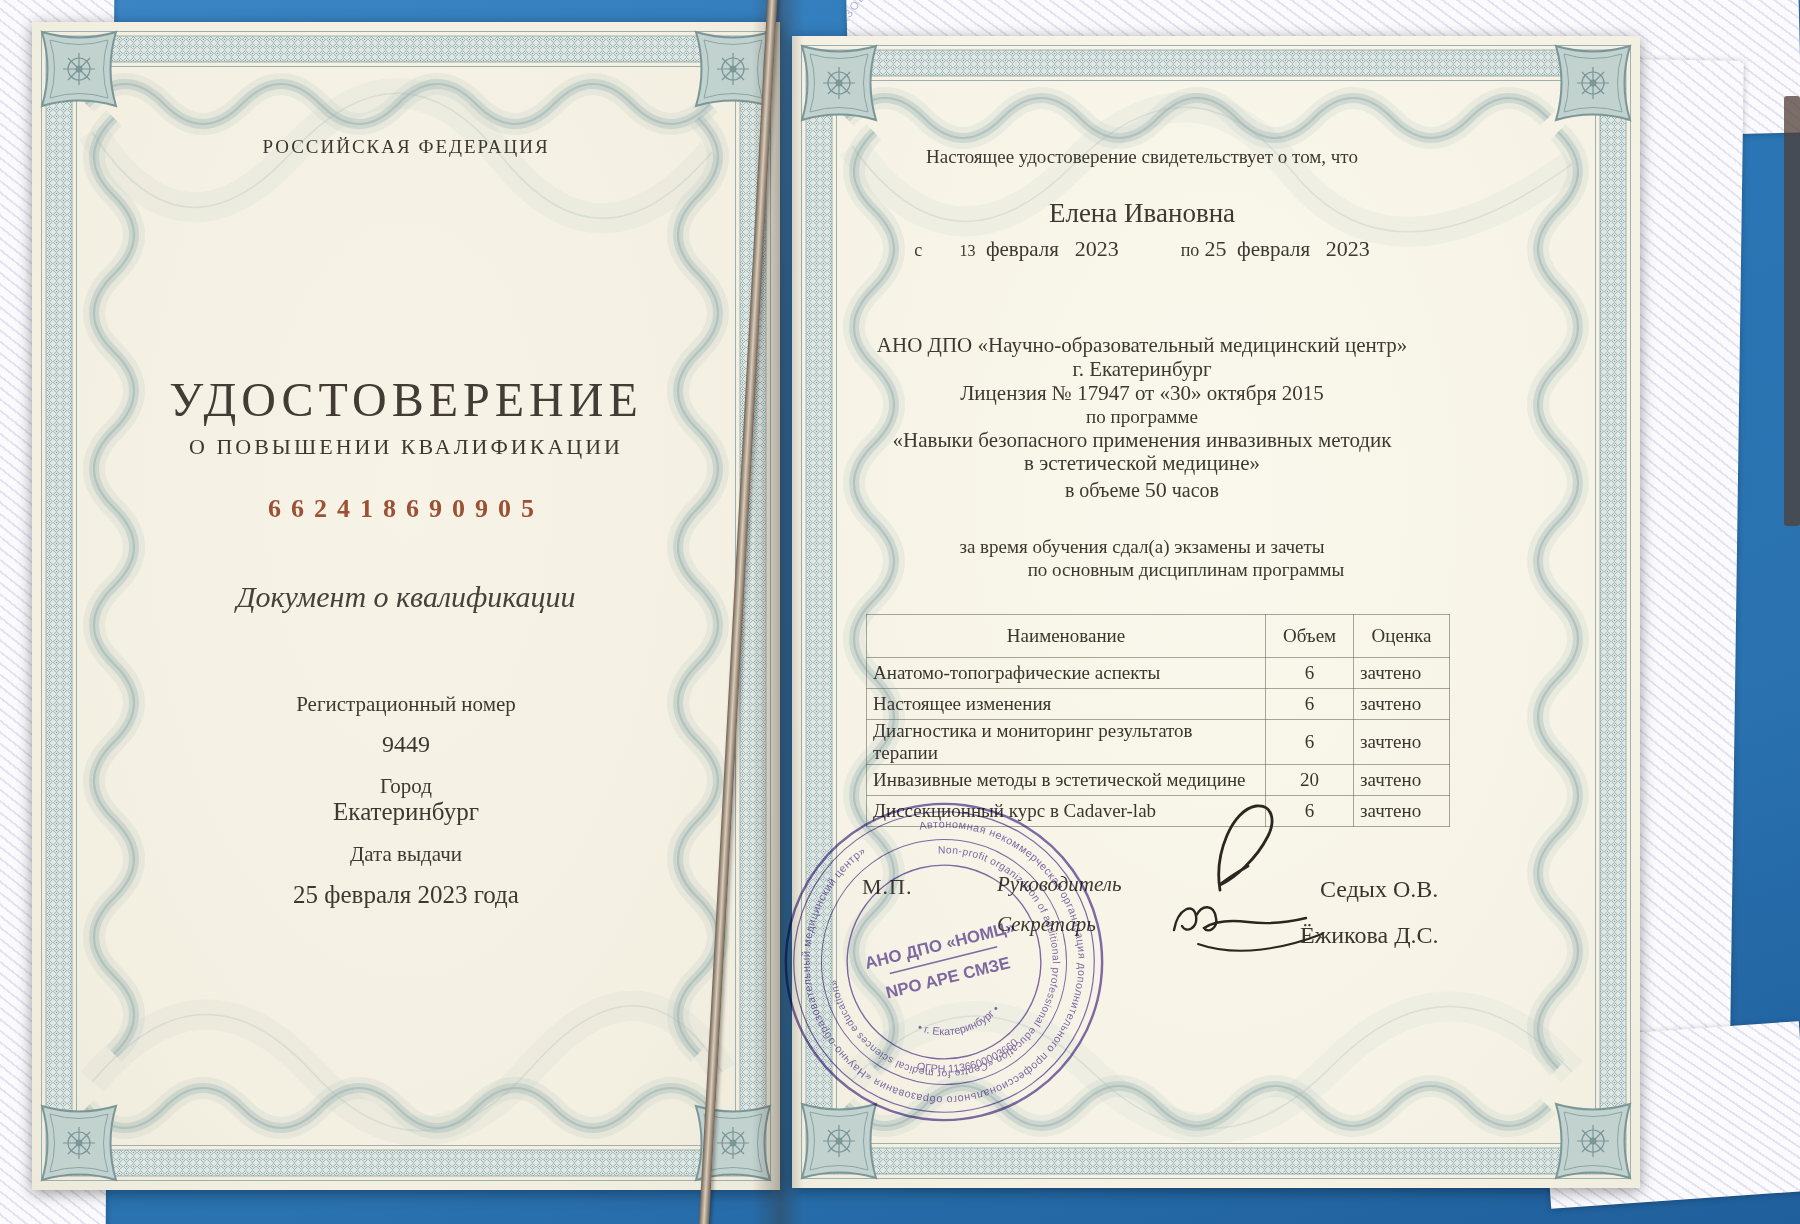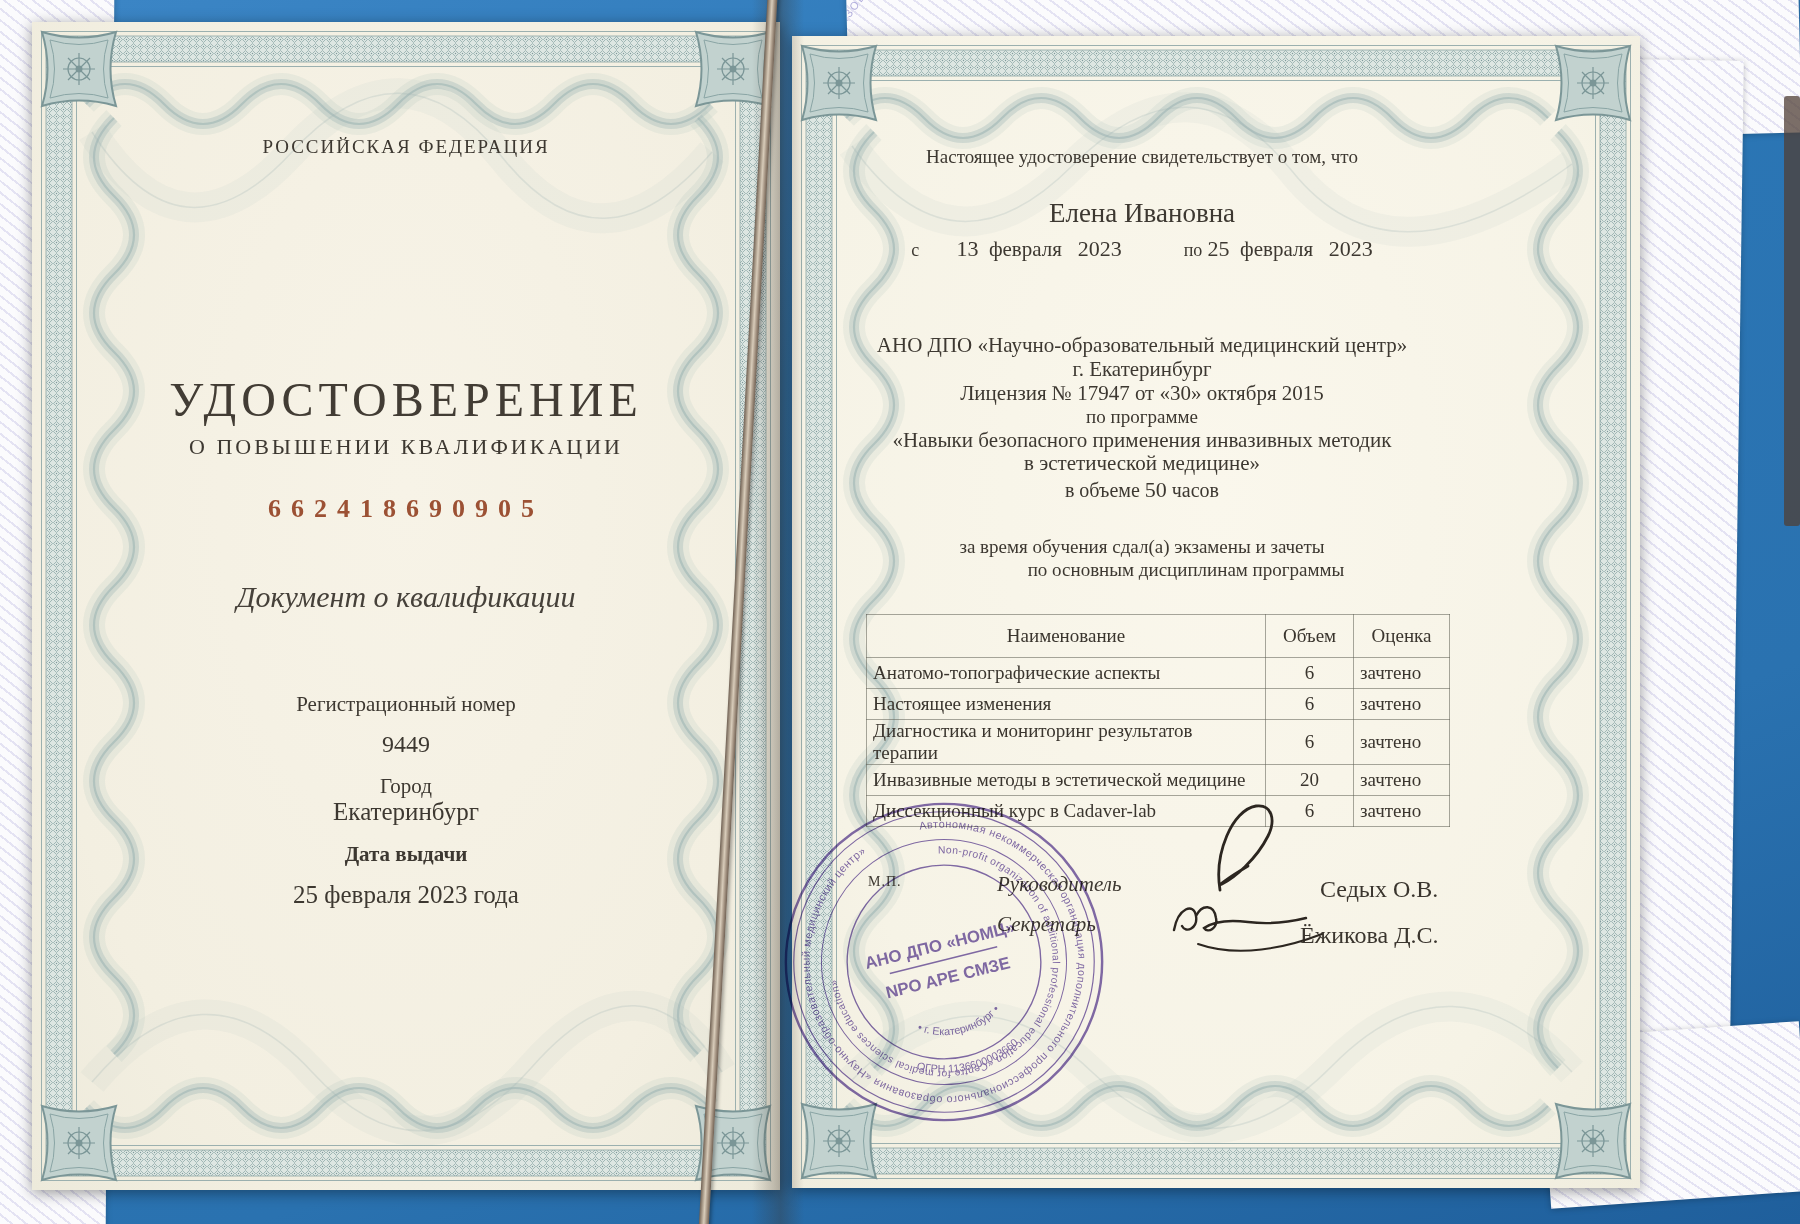--- a/index.html
+++ b/index.html
@@ -48,21 +48,21 @@
   table.results td,table.results th{border:1px solid rgba(96,96,86,.55);font-weight:normal;padding:0 6px;}
   table.results thead th{height:42px;text-align:center;}
   table.results tbody td{height:30px;}
   td.c-name{width:420px;text-align:left;padding-left:9px;}
   td.c-vol{width:78px;text-align:center;}
   td.c-grade{width:86px;text-align:left;padding-left:12px;}
   .sig-label{position:absolute;font-style:italic;font-size:21px;color:#3d3831;}
   .sig-name{position:absolute;font-size:24px;color:#3a352e;}
   .stamp{position:absolute;left:-16px;top:758px;width:336px;height:336px;
     transform:rotate(-14deg);mix-blend-mode:multiply;opacity:.85;z-index:8;}
-  .mp-label{position:absolute;left:76px;top:838px;font-size:14px;letter-spacing:1px;z-index:4;}
+  .mp-label{position:absolute;left:70px;top:838px;font-size:22px;letter-spacing:1px;z-index:4;}
   .sig-svg{position:absolute;z-index:9;}
 </style>
 </head>
 <body>
 
 <div class="sheet" style="left:-14px;top:-12px;width:124px;height:1248px;transform:rotate(.4deg);">
   <div class="microtext-inner">
      
      
      
@@ -139,21 +139,21 @@
 
   <div class="line caps" style="top:114px;font-size:19px;">РОССИЙСКАЯ ФЕДЕРАЦИЯ</div>
   <div class="line" style="top:350px;font-size:48px;letter-spacing:5px;color:#423c34;">УДОСТОВЕРЕНИЕ</div>
   <div class="line" style="top:412px;font-size:22px;letter-spacing:3px;">О ПОВЫШЕНИИ КВАЛИФИКАЦИИ</div>
   <div class="line" style="top:472px;font-size:26px;letter-spacing:10px;font-weight:bold;color:#9c5134;">662418690905</div>
   <div class="line" style="top:558px;font-size:30px;font-style:italic;color:#46413a;">Документ о квалификации</div>
   <div class="line" style="top:670px;font-size:21px;">Регистрационный номер</div>
   <div class="line" style="top:709px;font-size:24px;">9449</div>
   <div class="line" style="top:752px;font-size:21px;">Город</div>
   <div class="line" style="top:776px;font-size:25px;">Екатеринбург</div>
-  <div class="line" style="top:820px;font-size:21px;font-weight:bold;">Дата выдачи</div>
+  <div class="line" style="top:820px;font-size:21px;">Дата выдачи</div>
   <div class="line" style="top:859px;font-size:25px;">25 февраля 2023 года</div>
 </div>
 
 <div class="page page-right">
   <svg class="border-svg" width="848" height="1152" viewBox="0 0 848 1152">
     <defs>
       <path id="rp-wt" d="M54,82 q39,-40 78,0 t78,0 t78,0 t78,0 t78,0 t78,0 t78,0 t78,0 t78,0"></path>
       <path id="rp-wb" d="M54,1070 q39,40 78,0 t78,0 t78,0 t78,0 t78,0 t78,0 t78,0 t78,0 t78,0"></path>
       <path id="rp-wl" d="M82,96 q-40,39 0,78 t0,78 t0,78 t0,78 t0,78 t0,78 t0,78 t0,78 t0,78 t0,78 t0,78 t0,78"></path>
       <path id="rp-wr" d="M766,96 q40,39 0,78 t0,78 t0,78 t0,78 t0,78 t0,78 t0,78 t0,78 t0,78 t0,78 t0,78 t0,78"></path>
@@ -188,21 +188,21 @@
     <use href="#rosette" transform="translate(801,1105)"></use>
   </svg>
 
   <div class="rp-content">
     <div class="line" style="top:110px;font-size:19px;">Настоящее удостоверение свидетельствует о том, что</div>
     <div class="line" style="top:162px;font-size:27px;">Елена Ивановна</div>
 
     <div class="line" style="top:200px;font-size:21px;display:flex;justify-content:center;gap:62px;">
       <span>
         <span style="font-size:18px;">с</span>
-        <span style="font-size:22px;margin-left:32px;">13</span>&nbsp;
+        <span style="font-size:16px;margin-left:32px;">13</span>&nbsp;
         <span>февраля</span>&nbsp;&nbsp;
         <span style="font-size:22px;">2023</span>
       </span>
       <span>
         <span style="font-size:18px;">по</span>
         <span style="font-size:22px;">25</span>&nbsp;
         <span>февраля</span>&nbsp;&nbsp;
         <span style="font-size:22px;">2023</span>
       </span>
     </div>

